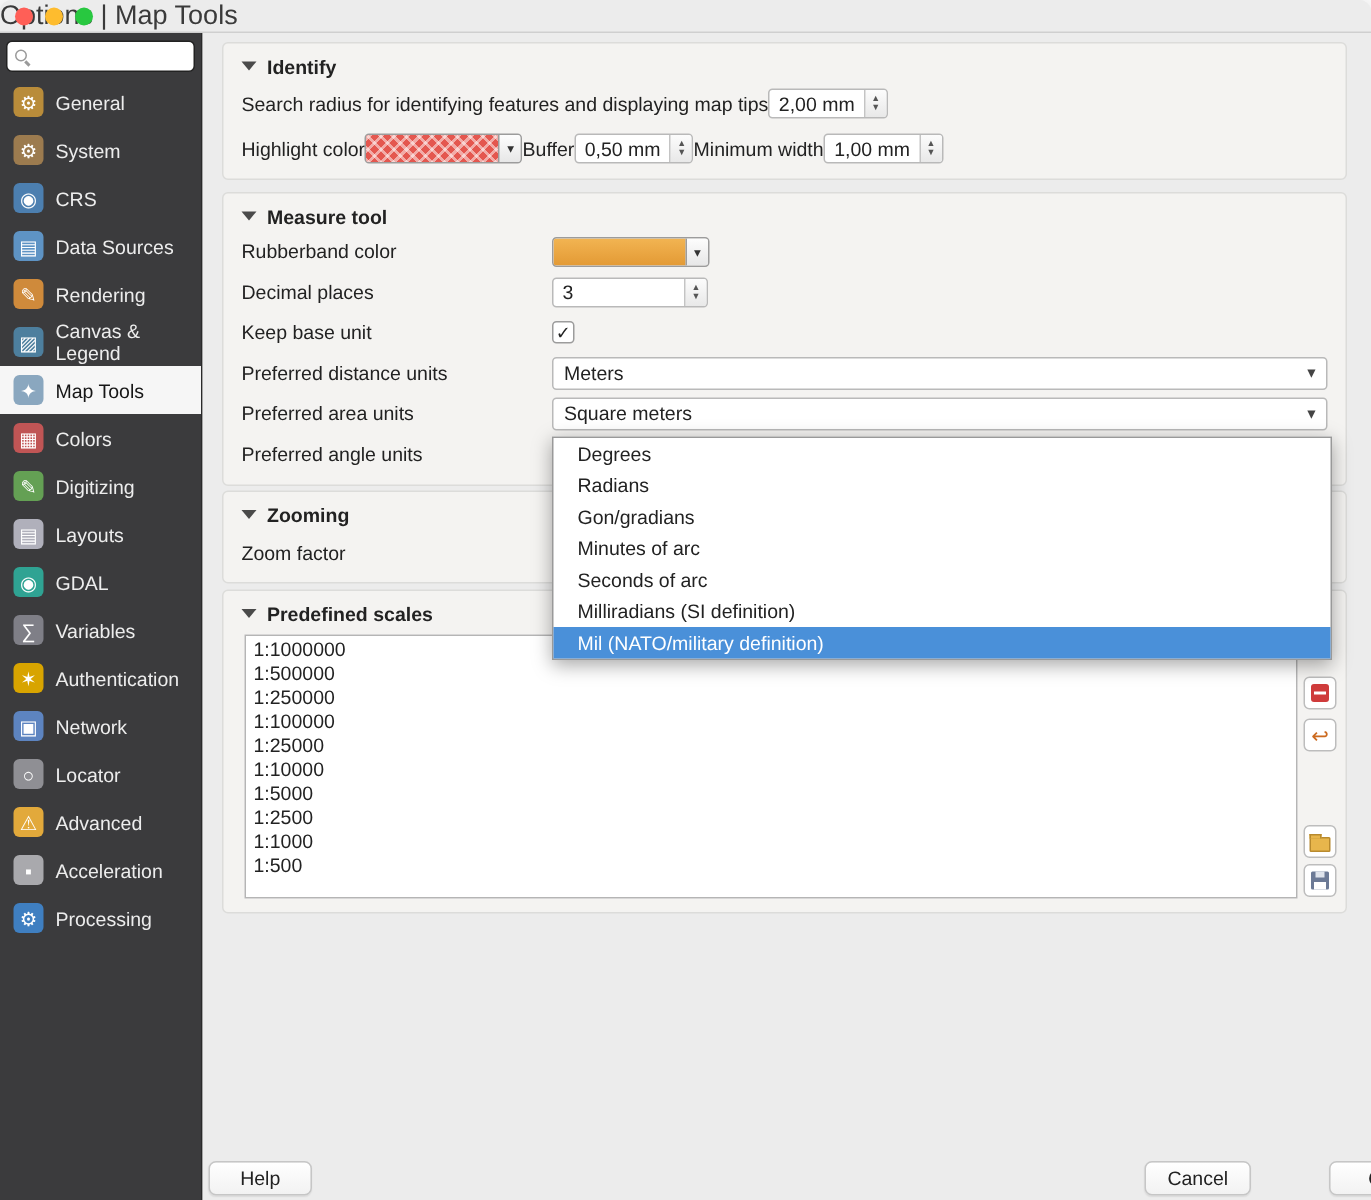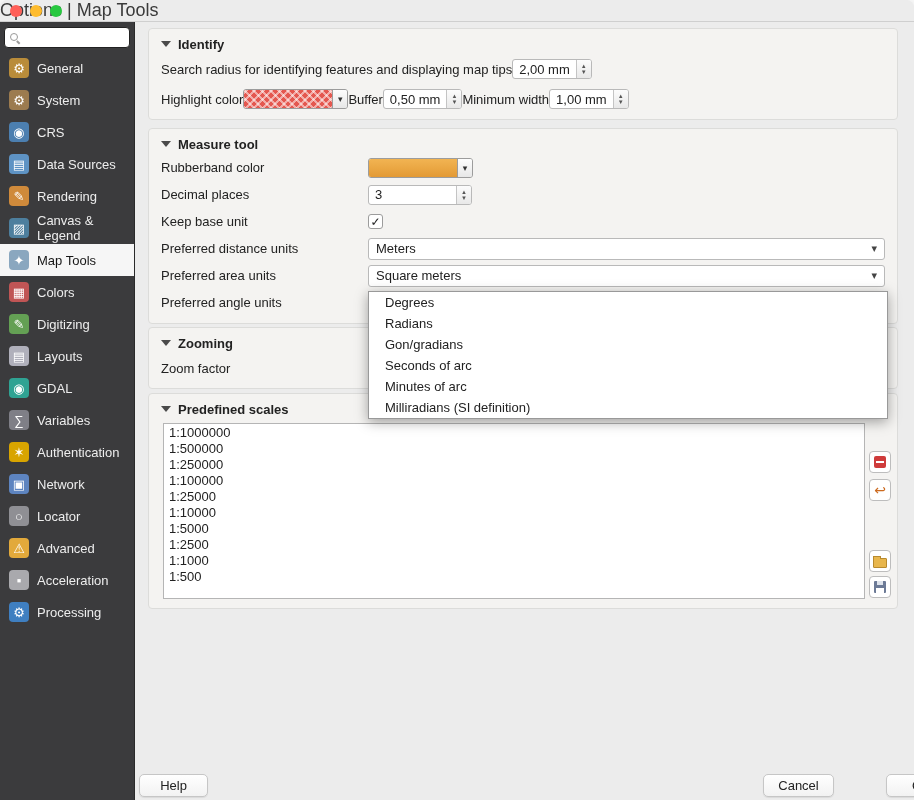--- a/index.html
+++ b/index.html
@@ -370,23 +370,24 @@
         <button class="side-btn" id="btn-export-scales">
           <span class="icon-save"></span>
         </button>
       </div>
 
       <ul class="dropdown">
 
       <li class="option">Degrees</li>
           <li class="option">Radians</li>
           <li class="option">Gon/gradians</li>
+          <li class="option">Minutes of arc</li>
           <li class="option">Seconds of arc</li>
-          <li class="option">Minutes of arc</li>
           <li class="option">Milliradians (SI definition)</li>
+          <li class="option selected">Mil (NATO/military definition)</li>
         </ul>
 
     </section>
   </div>
 
   <button class="btn" id="btn-help">Help</button>
   <button class="btn" id="btn-cancel">Cancel</button>
   <button class="btn" id="btn-ok">OK</button>
 
 </div>

